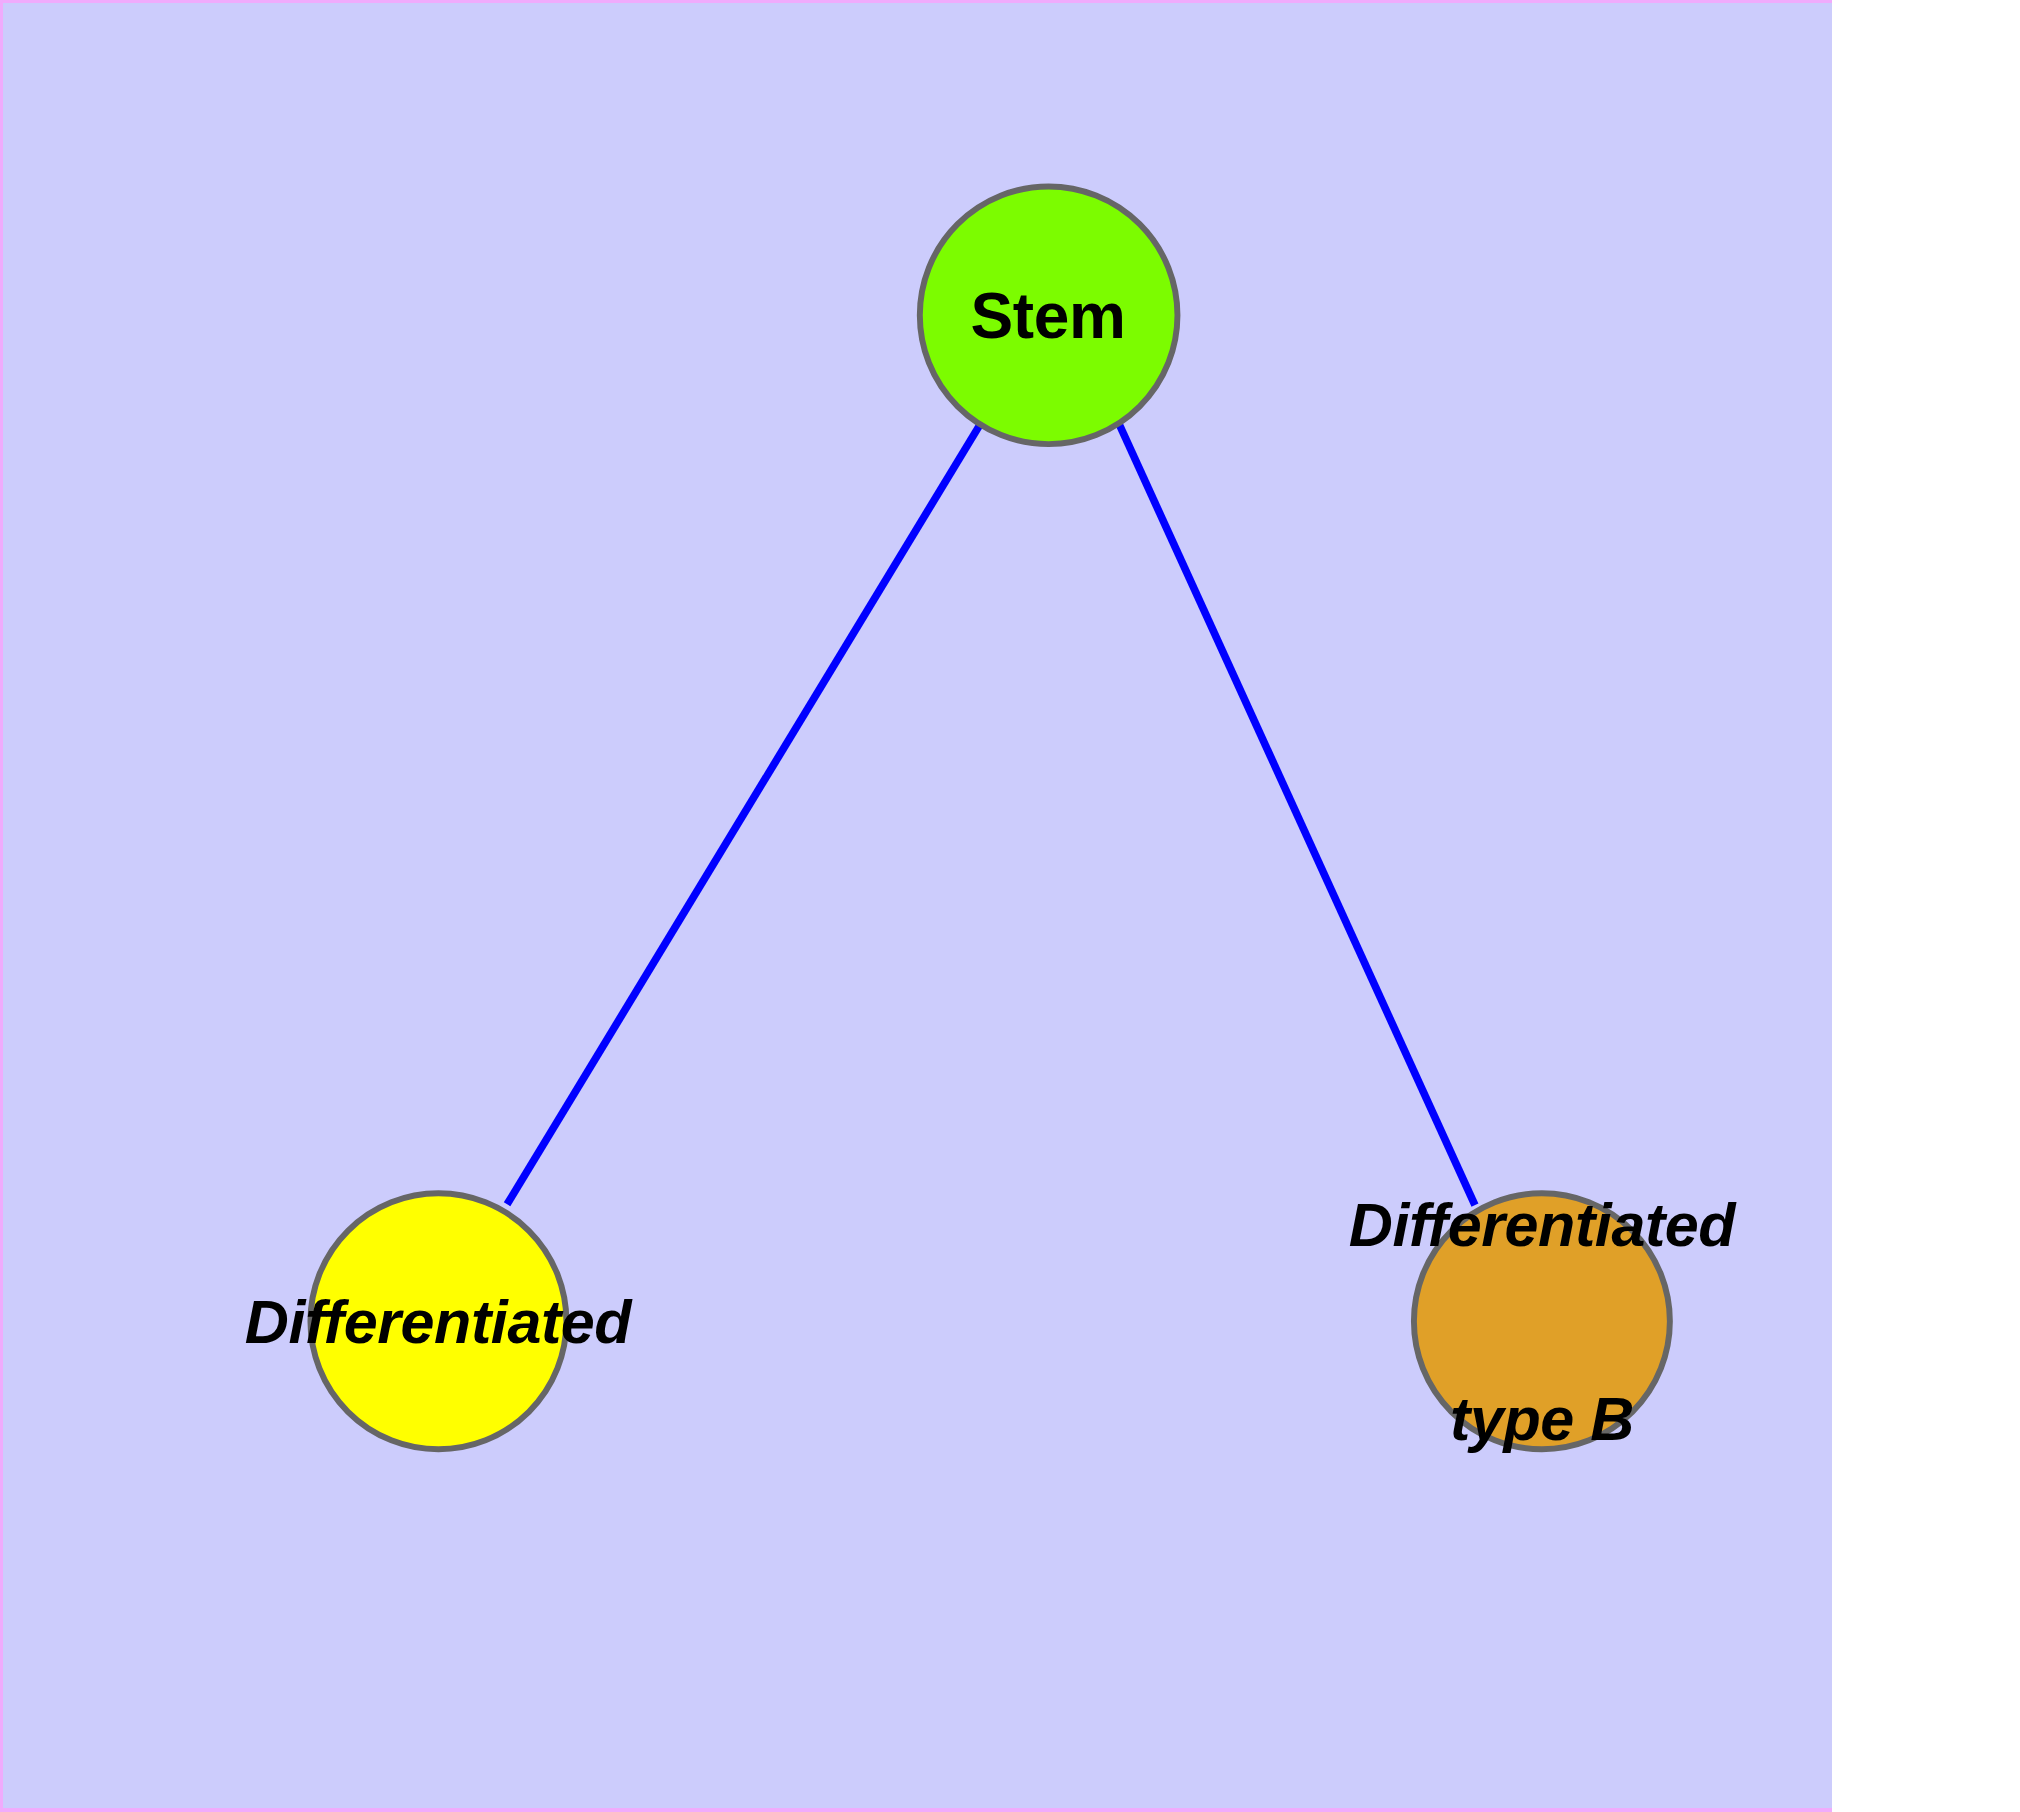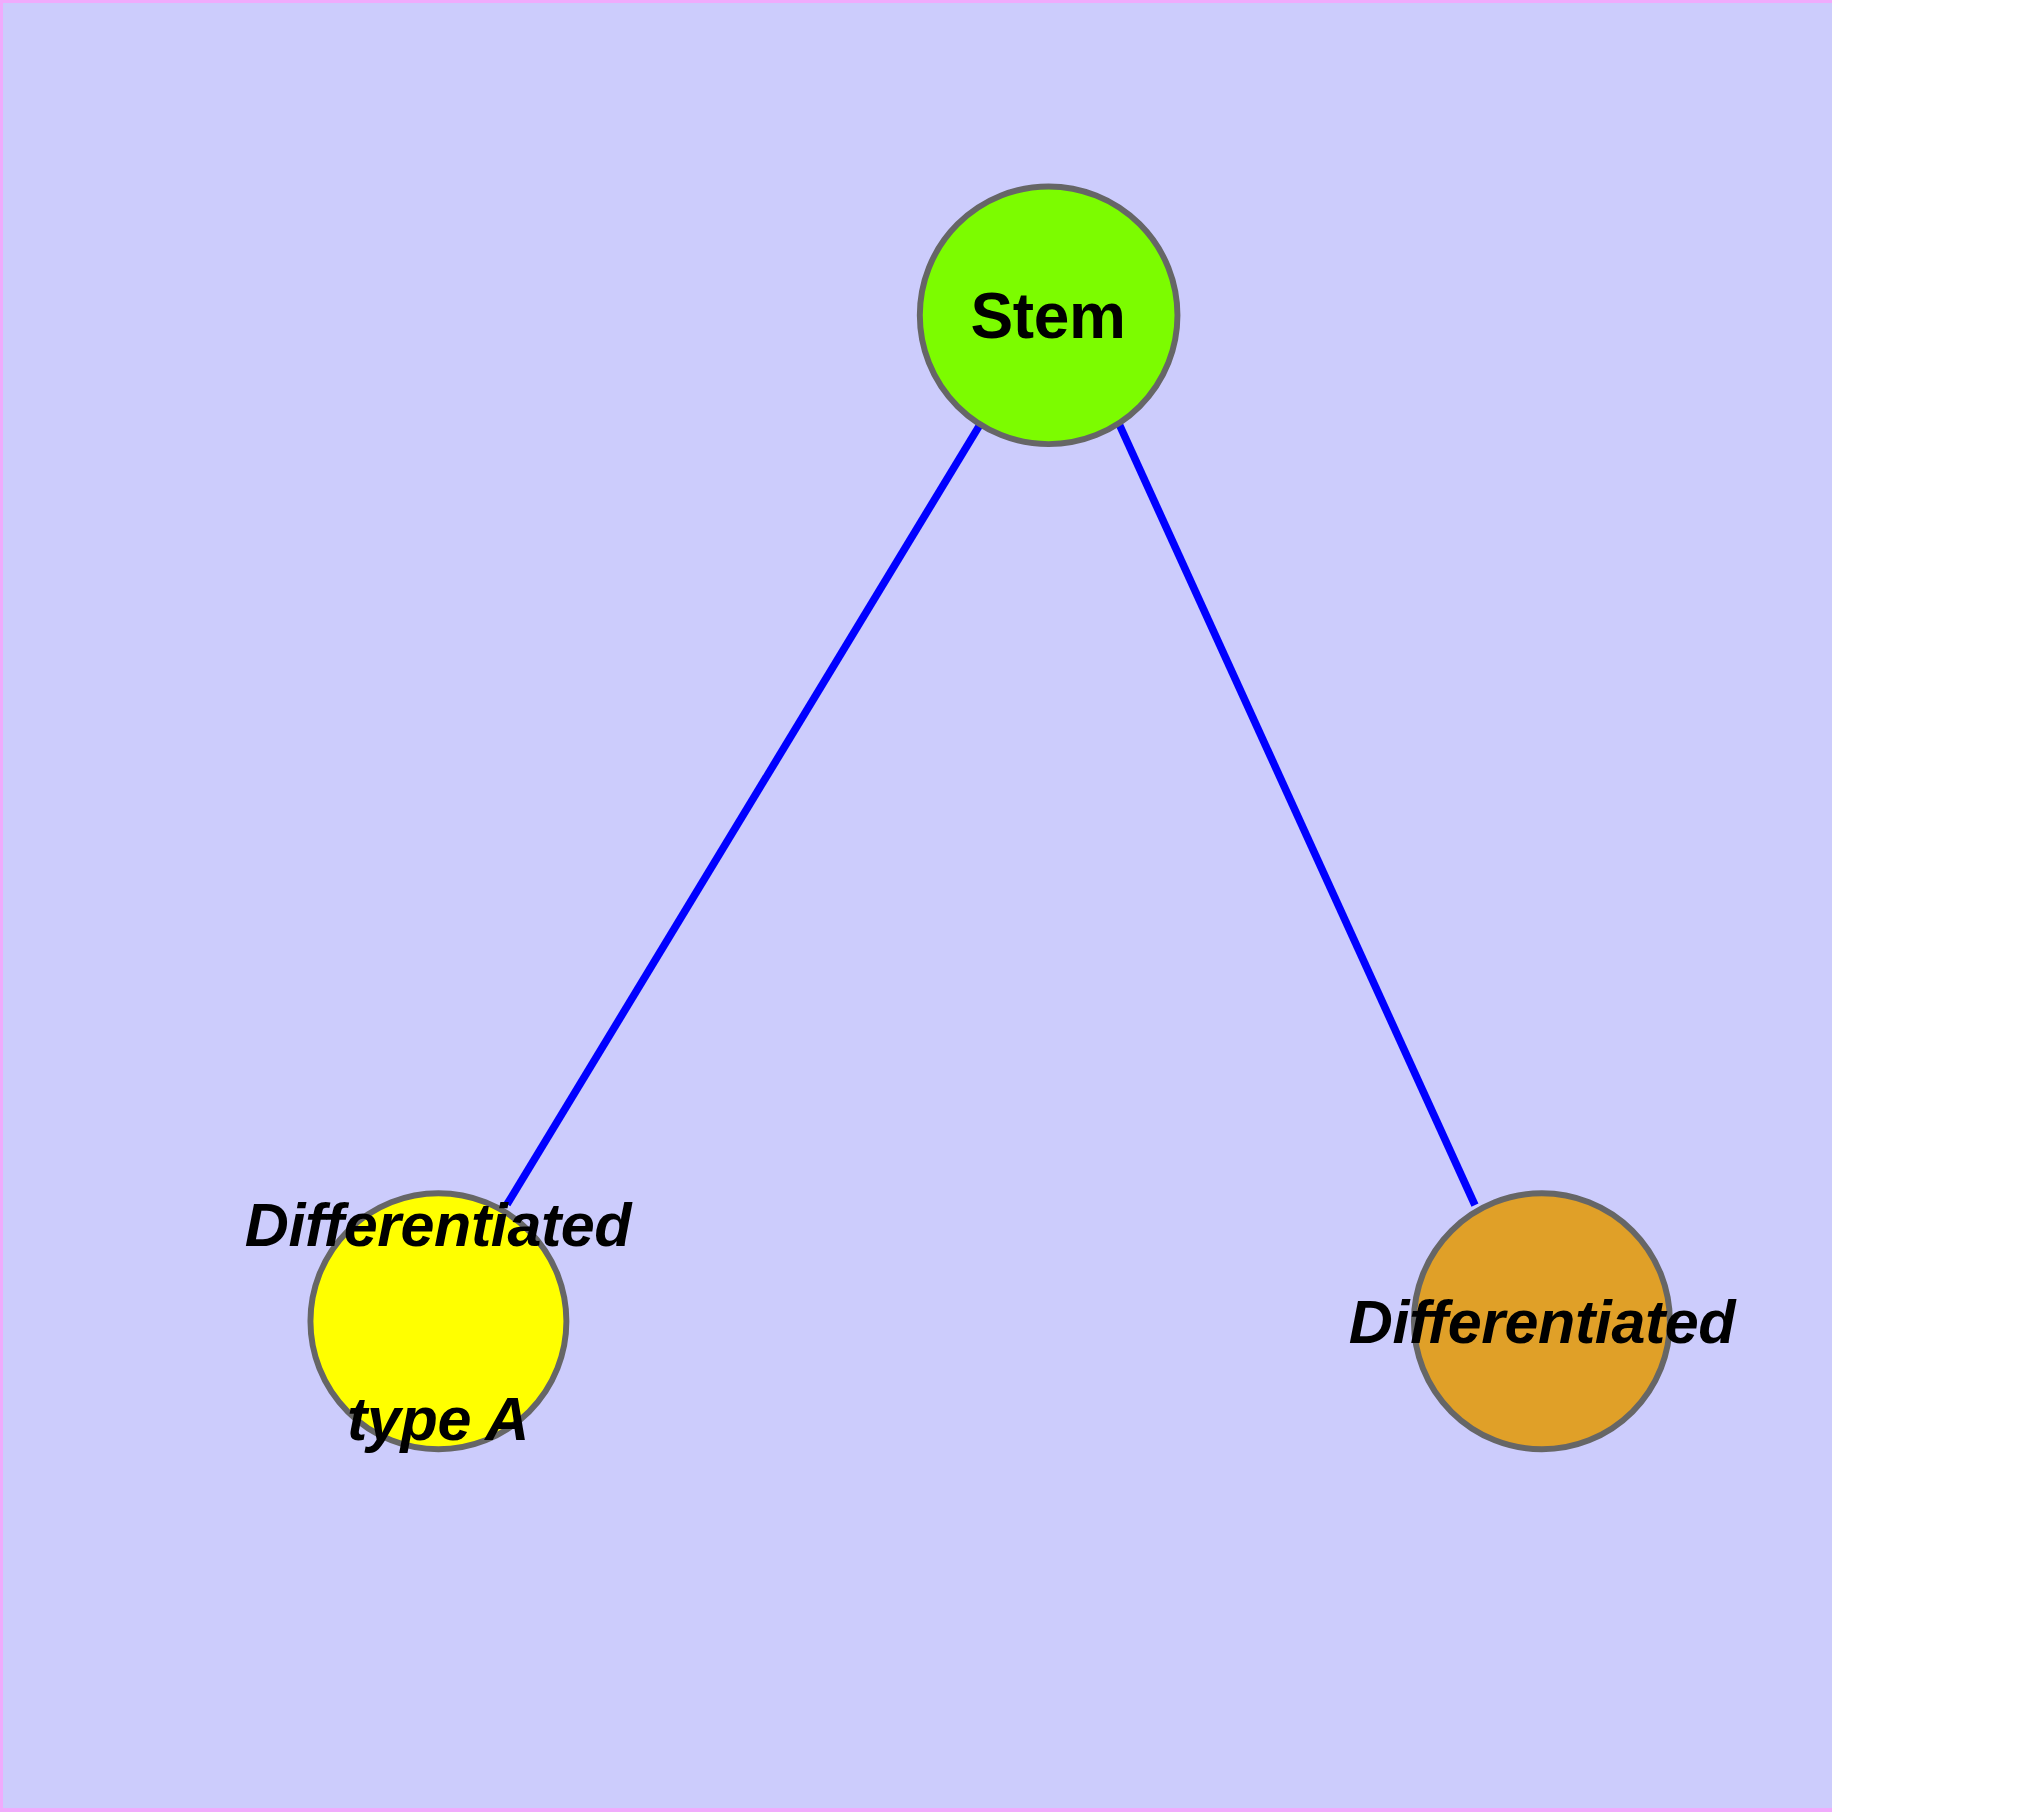--- a/index.html
+++ b/index.html
@@ -68,21 +68,21 @@
       <circle cx="517" cy="1559" r="151" fill="#ffff00" stroke="#666666" stroke-width="7"></circle>
       <circle cx="1819" cy="1559" r="151" fill="#e0a028" stroke="#666666" stroke-width="7"></circle>
       <circle cx="1237" cy="372" r="152" fill="#7cfc00" stroke="#666666" stroke-width="7"></circle>
     </g>
   </svg>
 
   <div class="node-label label-stem" style="left:1048px; top:317px;">Stem</div>
 
   <div class="node-label label-leaf" style="left:438px; top:1323px;">
     <div>Differentiated</div>
-    <div>type A</div>
   </div>
 
   <div class="node-label label-leaf" style="left:1542px; top:1323px;">
     <div>Differentiated</div>
+    <div>type B</div>
   </div>
 
 </div>
 
 
 </body></html>

